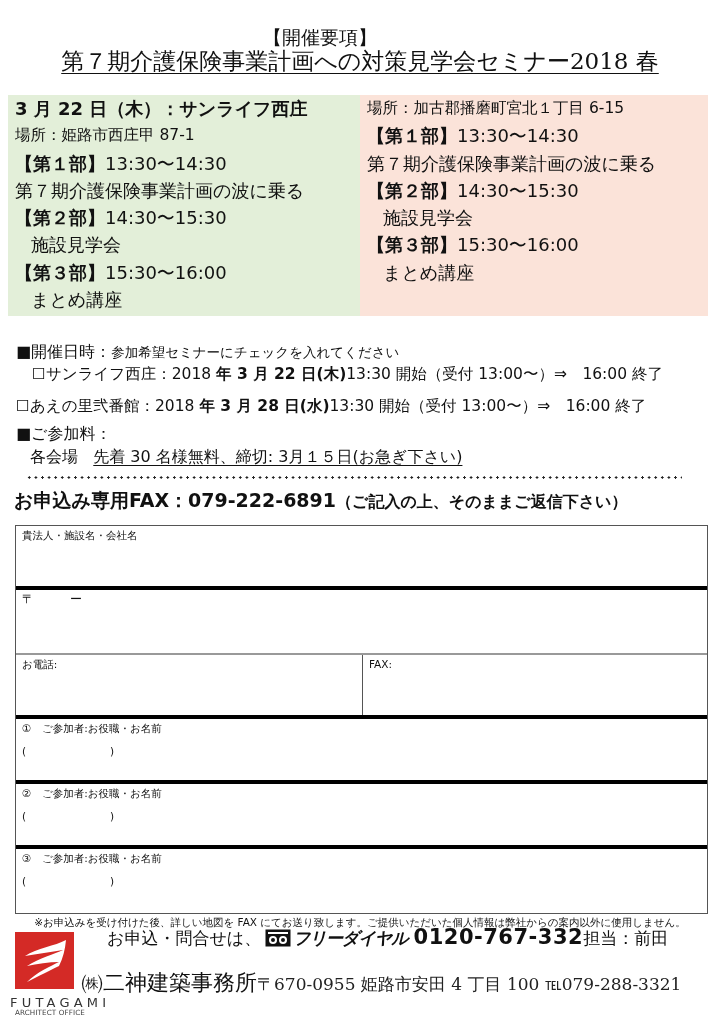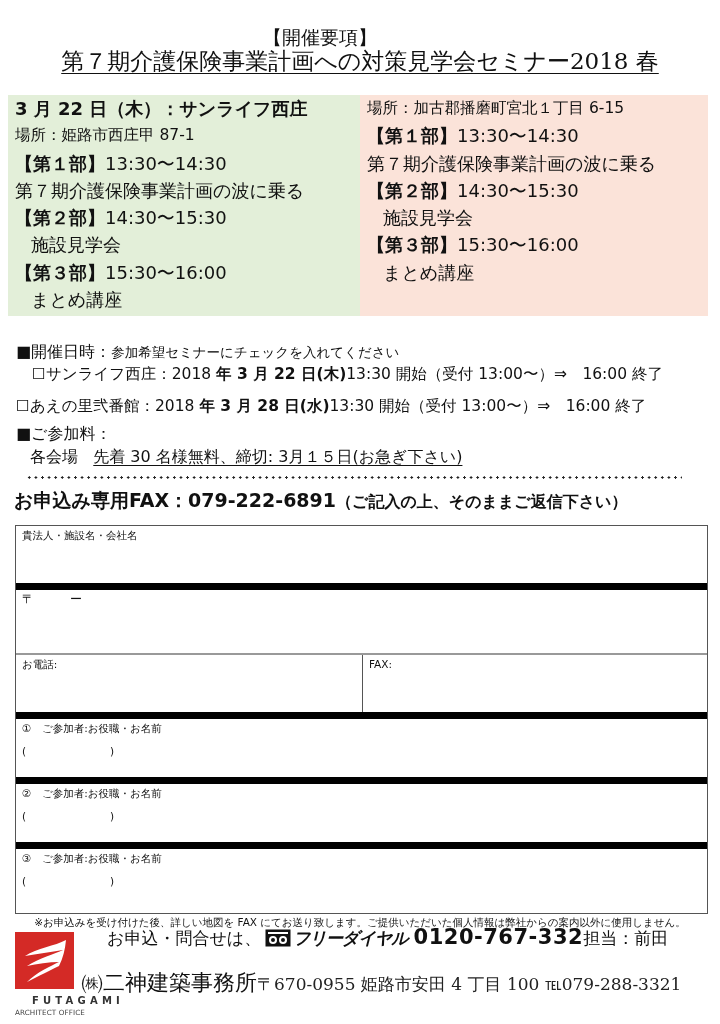--- a/index.html
+++ b/index.html
@@ -62,21 +62,21 @@
   }
   .fax-line .paren { font-size: 16px; }
 
   
   .form {
     position: absolute; left: 15px; top: 525px; width: 693px; height: 389px;
     box-sizing: border-box; border: 1px solid #555;
   }
   .frow {
     position: absolute; left: 0; right: 0; box-sizing: border-box;
-    border-bottom: 7px solid #000000;
+    border-bottom: 4px solid #000000;
   }
   .frow.thick { border-bottom: 2px solid #999; }
   .frow:last-child { border-bottom: none; }
   .flabel {
     position: absolute; left: 6px; top: 3px;
     font-size: 10.5px; line-height: 13px; white-space: nowrap;
   }
   .fparen {
     position: absolute; left: 6px; top: 26px;
     font-size: 10.5px; line-height: 13px; white-space: pre;
@@ -88,21 +88,21 @@
   .notice {
     left: 0; width: 720px; top: 915px; text-align: center;
     font-size: 10.5px; line-height: 14px;
   }
 
   
   .logo-box {
     left: 15px; top: 932px; width: 59px; height: 57px; background: #d42a26;
   }
   .logo-text1 {
-    left: 32px; top: 995px; font-size: 10px; letter-spacing: 4.2px; font-weight: bold; color: #333;
+    left: 10px; top: 995px; font-size: 13px; letter-spacing: 4.2px; font-weight: normal; color: #333;
   }
   .logo-text2 {
     left: 15px; top: 1008px; font-size: 7.2px; color: #444; letter-spacing: 0.1px;
   }
   .contact-line {
     left: 107px; top: 924px; font-size: 17px; line-height: 26px;
   }
   .contact-line .fd-icon {
     display: inline-block; vertical-align: -3px; margin: 0 2px 0 4px;
   }

